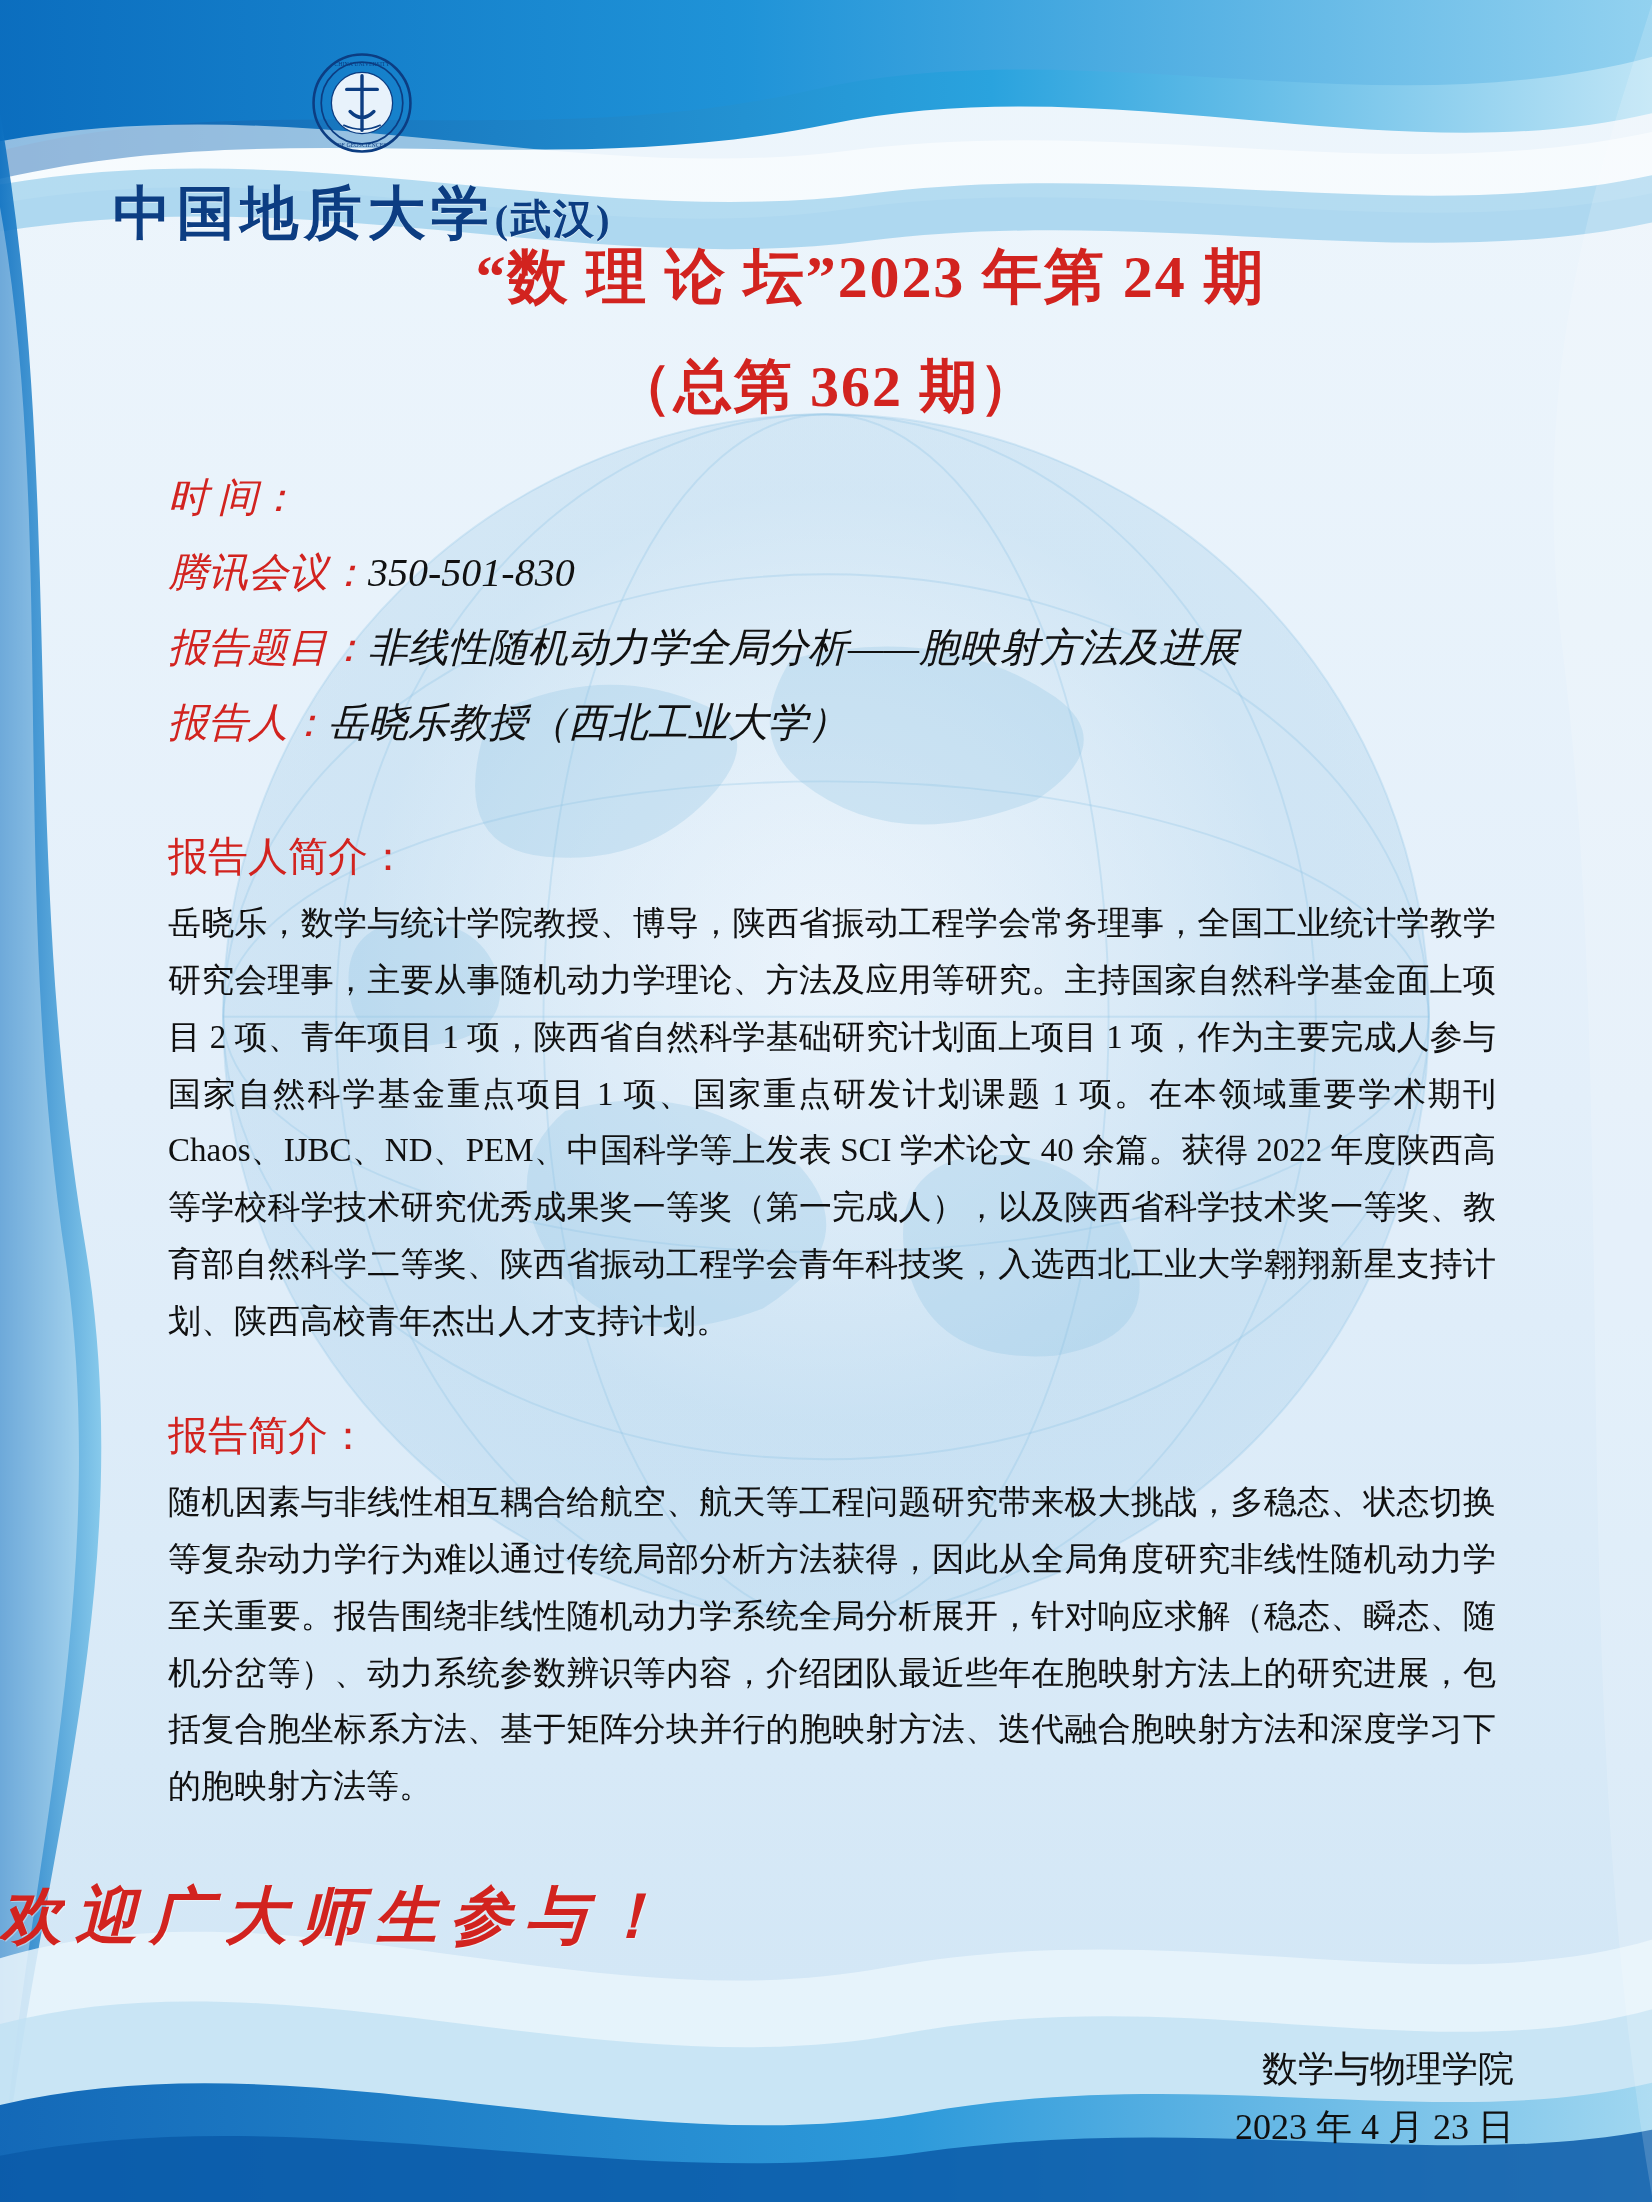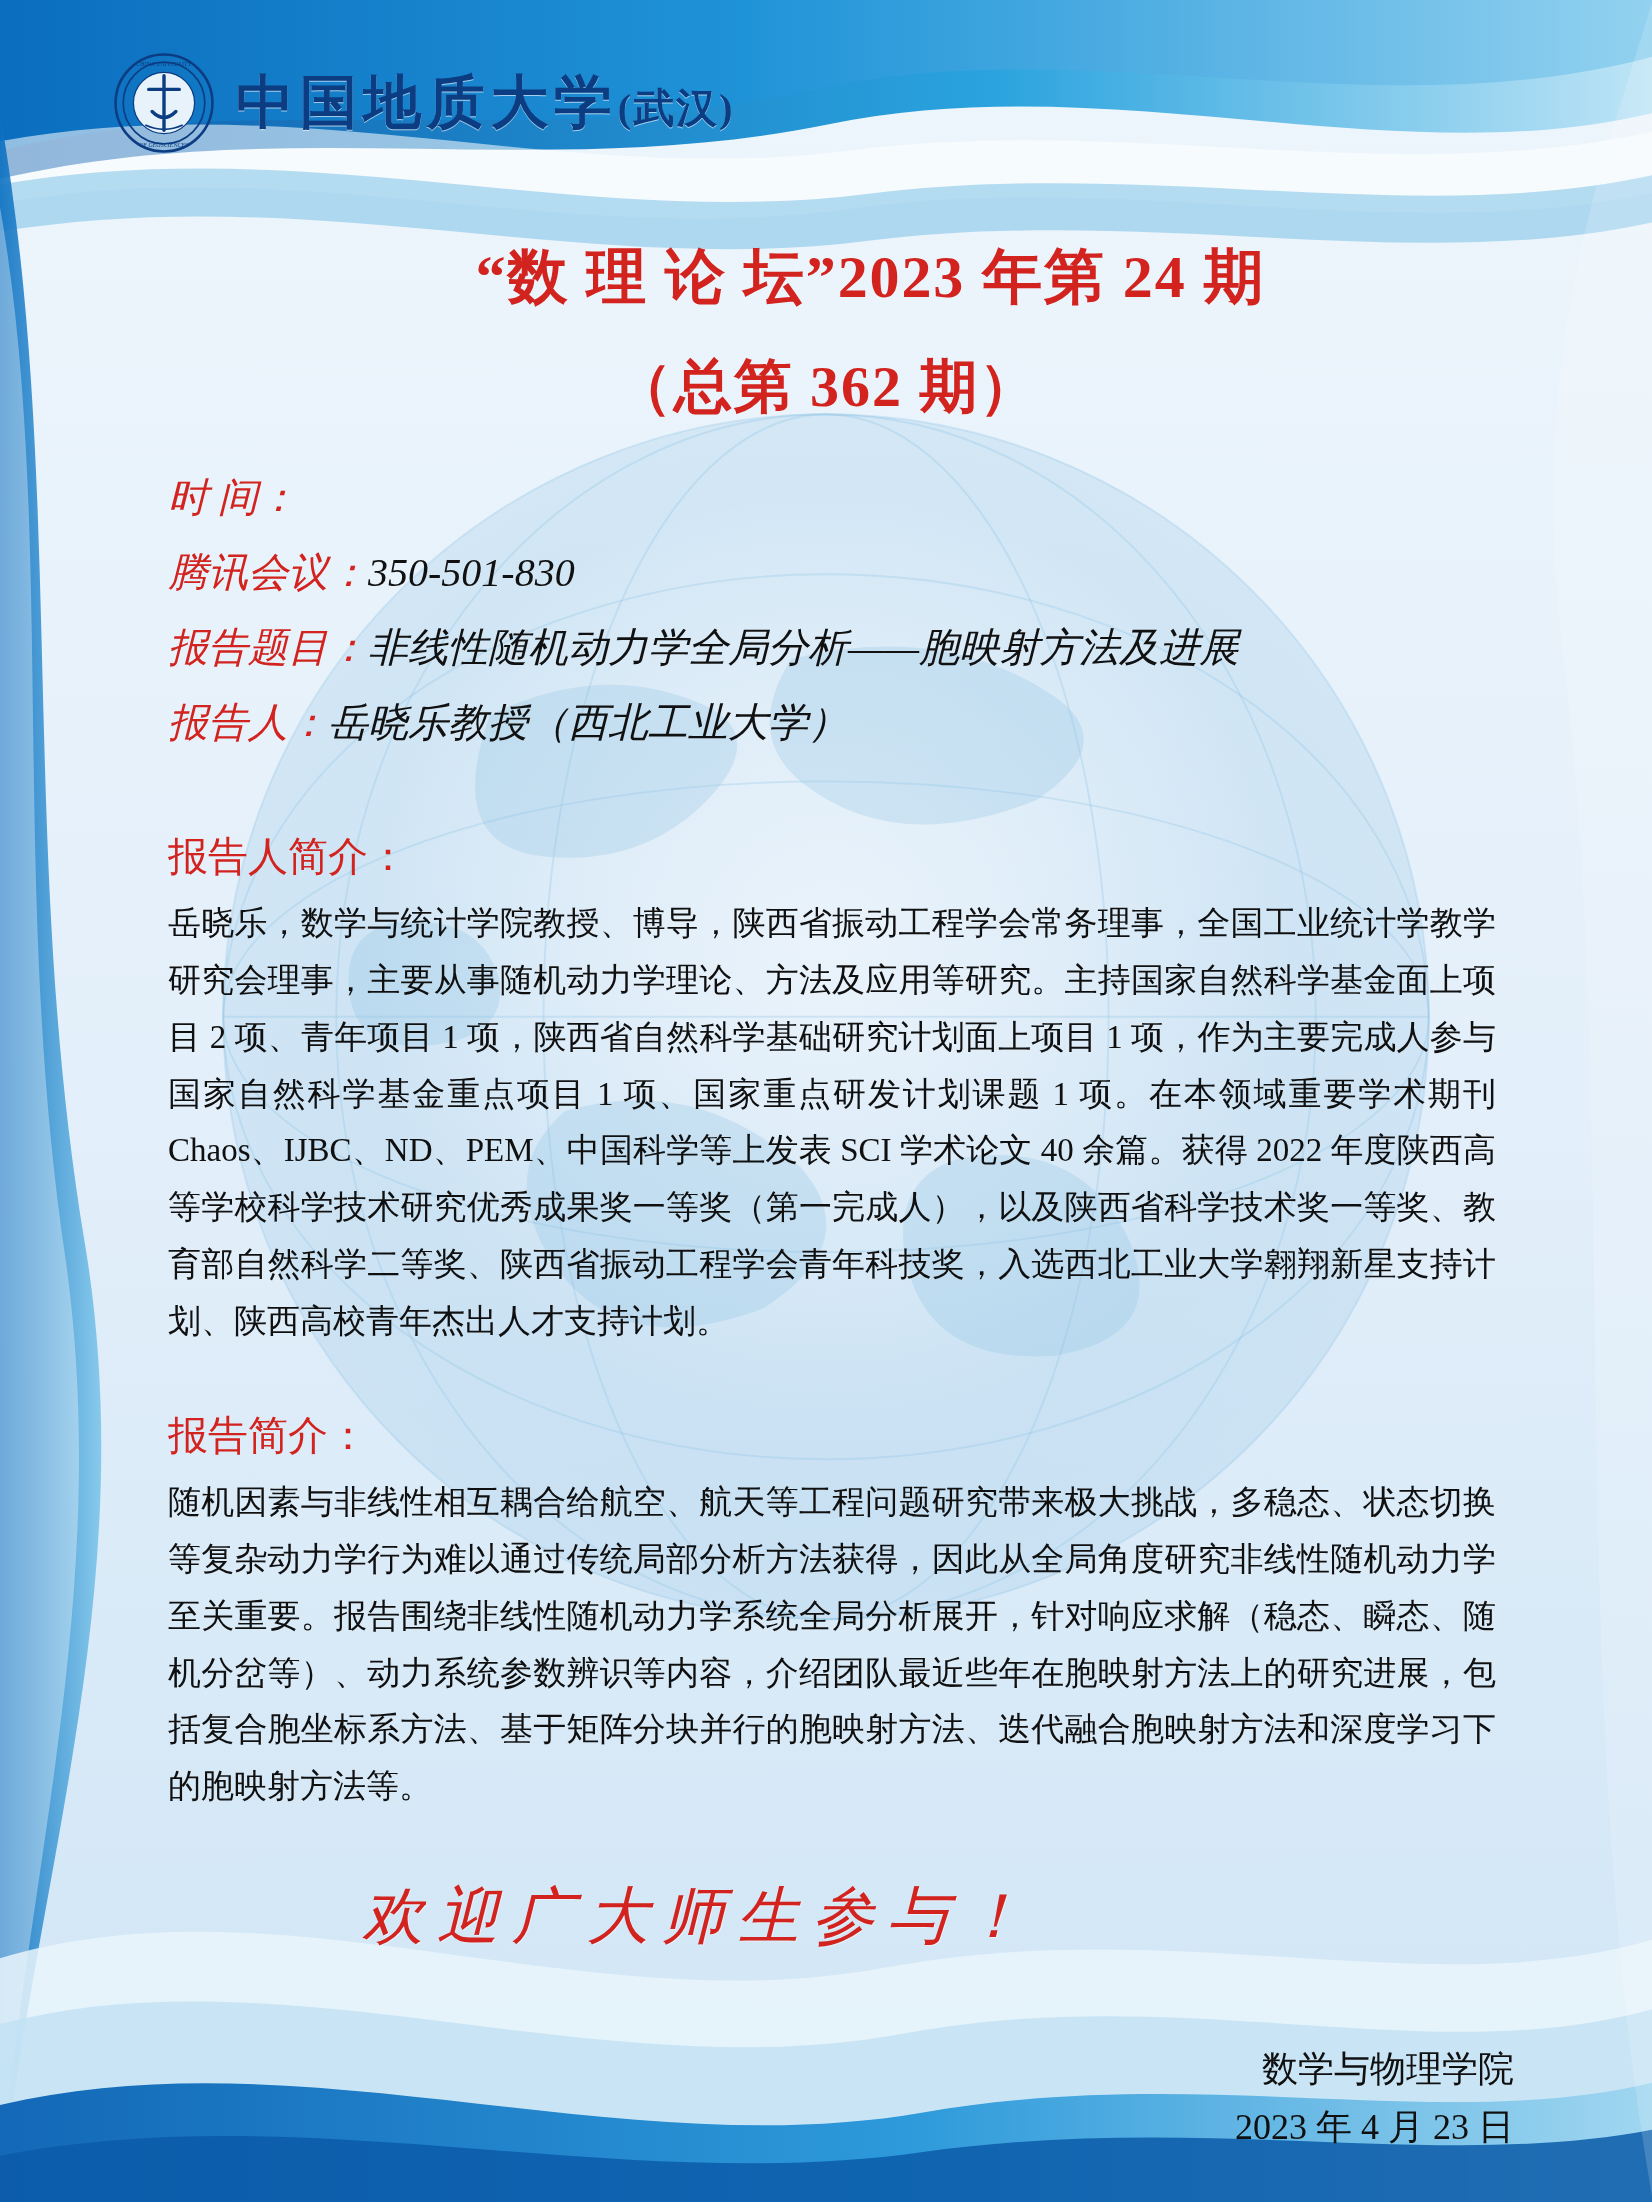--- a/index.html
+++ b/index.html
@@ -33,20 +33,21 @@
     height: 2202px;
   }
   
   .header {
     position: absolute;
     left: 113px;
     top: 52px;
     display: flex;
     align-items: center;
     gap: 21px;
+    flex-direction: column;
   }
   .logo {
     width: 102px;
     height: 102px;
     flex: none;
   }
   .univ-name {
     font-family: "Liberation Serif", serif;
     font-size: 58px;
     font-weight: bold;
@@ -128,24 +129,23 @@
     text-justify: inter-ideograph;
   }
   #speaker-bio { top: 829px; }
   #talk-abstract { top: 1408px; }
   
   .welcome {
     position: absolute;
     top: 1874px;
     left: 0;
     width: 1399px;
-    text-align: center;
     color: #d2231f;
     font-size: 62px;
-    font-weight: normal;
+    font-weight: bold;
     letter-spacing: 13px;
     font-style: italic;
     font-family: "Liberation Serif", serif;
     text-shadow: 0.9px 0.9px 0 rgba(255,255,255,0.4);
   }
   
   .footer {
     position: absolute;
     right: 139px;
     top: 2041px;

